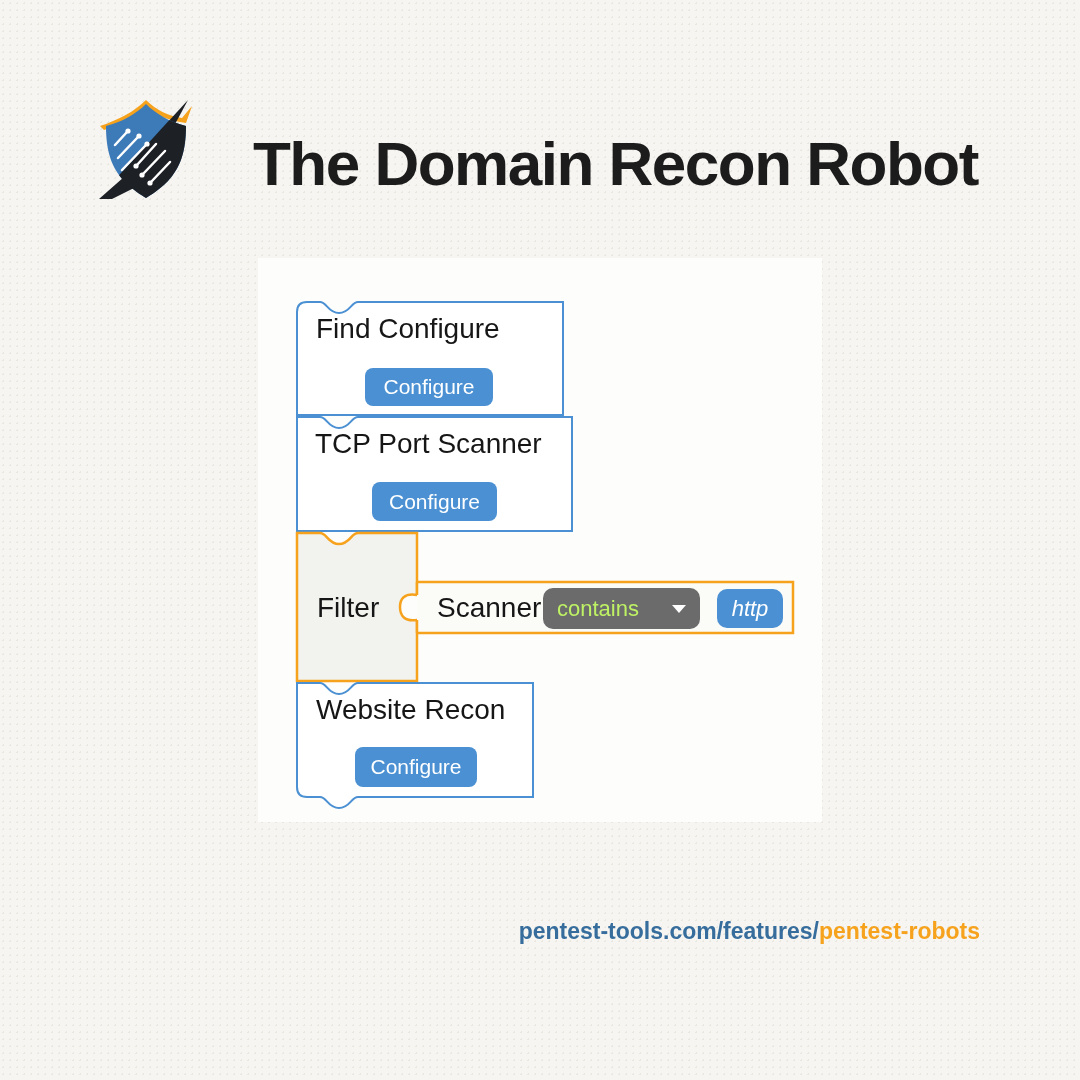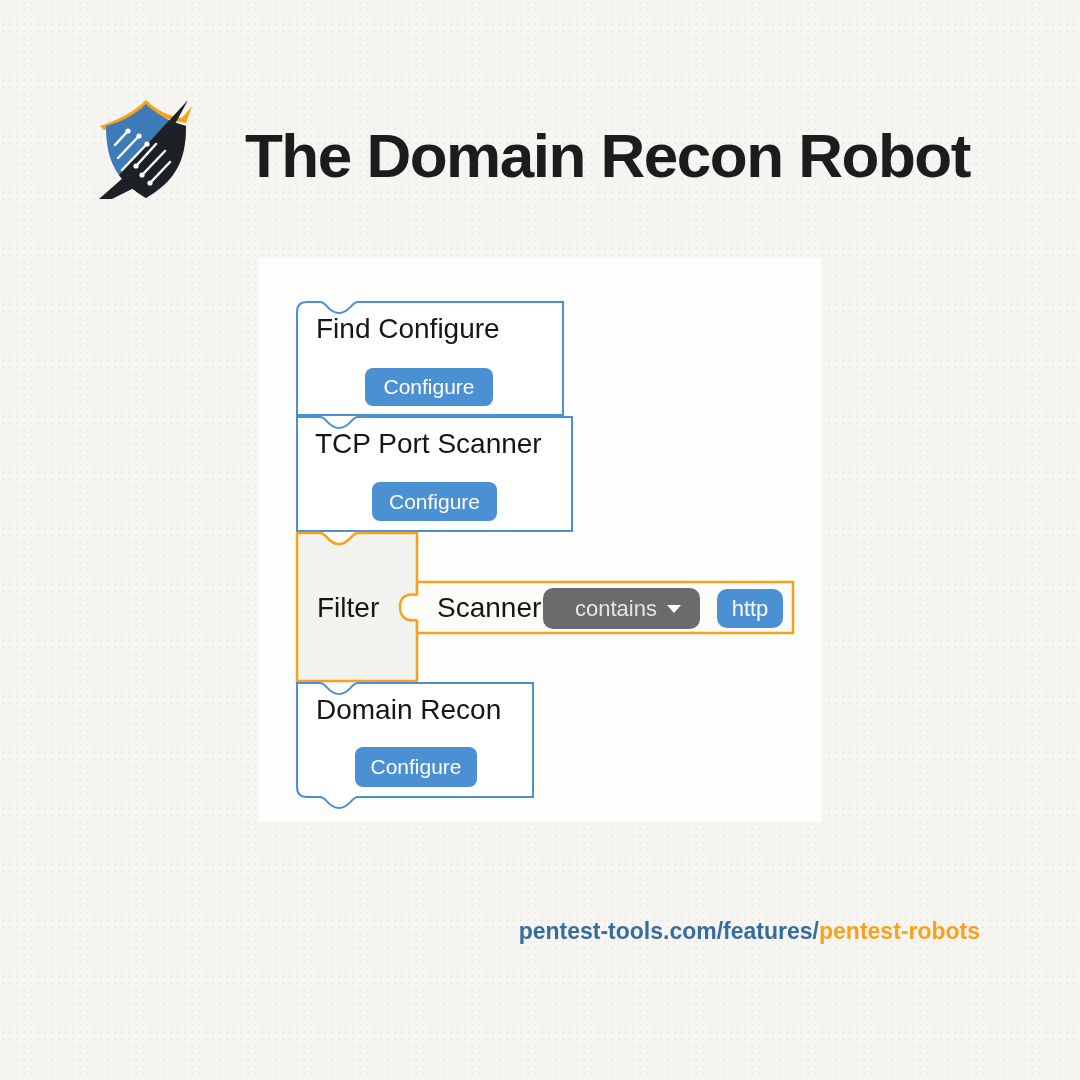--- a/index.html
+++ b/index.html
@@ -29,32 +29,32 @@
     font-size:28px;color:#161616;white-space:nowrap;line-height:1.05;
   }
   .cfg{
     display:flex;align-items:center;justify-content:center;
     background:var(--accent,#4a90d2);color:#fff;border:none;border-radius:8px;
     font-family:"Liberation Sans", sans-serif;font-size:21px;cursor:pointer;
     padding:0;
   }
   .pill-dd{
     display:flex;align-items:center;justify-content:space-between;
-    background:#6b6b6b;color:#e5e5e5;border-radius:10px;
-    padding:0 32px;box-sizing:border-box;cursor:pointer;
+    background:#6b6b6b;color:#bef264;border-radius:10px;
+    padding:0 14px;box-sizing:border-box;cursor:pointer;
     font-size:22px;
   }
   .dd-arrow{
     width:0;height:0;border-left:7px solid transparent;border-right:7px solid transparent;
     border-top:8px solid #ffffff;margin-left:10px;
   }
   .pill-val{
     display:flex;align-items:center;justify-content:center;
     background:var(--accent,#4a90d2);color:#fff;border:none;border-radius:10px;
-    font-family:"Liberation Sans", sans-serif;font-size:22px;cursor:pointer;padding:0;
+    font-family:"Liberation Sans", sans-serif;font-size:22px;cursor:pointer;padding:0;font-style:italic;
   }
 
   
   .footer{right:100px;top:918px;text-align:right;font-weight:700;}
   .footer .more-info{font-size:21px;color:var(--orange,#f6a21c);}
   .footer .footer-url{font-size:23px;color:var(--footer-blue,#366d9c);white-space:nowrap;}
   .footer .footer-url .hl{color:var(--orange,#f6a21c);}
 </style>
 </head>
 <body>
@@ -85,21 +85,21 @@
       <circle cx="49" cy="48" r="2.6" stroke="none"></circle>
     <circle cx="38" cy="70" r="2.6" stroke="none"></circle>
       <line x1="39" y1="69" x2="58" y2="48"></line>
     <circle cx="44" cy="79" r="2.6" stroke="none"></circle>
       <line x1="45" y1="78" x2="67" y2="55"></line>
     <circle cx="52" cy="87" r="2.6" stroke="none"></circle>
       <line x1="53" y1="86" x2="72" y2="66"></line>
   </g>
 </svg>
 
-<h1 class="abs title" style="margin:8px;">The Domain Recon Robot</h1>
+<h1 class="abs title" style="margin:16px;">The Domain Recon Robot</h1>
 
 <div class="abs panel"></div>
 
 <svg class="abs blocks-svg" viewBox="0 0 1080 1080" aria-hidden="true">
 
   <path d="M 297,415 L 297,312 Q 297,302 307,302 L 320,302 C 327,302 328,313 339,313 C 350,313 351,302 358,302 L 563,302 L 563,415 Z" fill="#ffffff" stroke="#4a90d2" stroke-width="2"></path>
 
   <path d="M 297,531 L 297,417 L 320,417 C 327,417 328,428 339,428 C 350,428 351,417 358,417 L 572,417 L 572,531 Z" fill="#ffffff" stroke="#4a90d2" stroke-width="2"></path>
 
   <path d="M 297,681 L 297,533 L 320,533 C 327,533 328,544 339,544 C 350,544 351,533 358,533 L 417,533 L 417,595 C 404,593 400,599 400,607 C 400,615 404,622 417,620 L 417,681 Z" fill="#f2f2ef" stroke="#f6a21c" stroke-width="2.5"></path>
@@ -118,18 +118,18 @@
 <button class="abs cfg" style="left:372px;top:482px;width:125px;height:39px;">Configure</button>
 
 <div class="abs blk-label" style="left:317px;top:593px;">Filter</div>
 <div class="abs blk-label" style="left:437px;top:593px;">Scanner</div>
 <div class="abs pill-dd" style="left:543px;top:588px;width:157px;height:41px;">
   <span>contains</span>
   <span class="dd-arrow"></span>
 </div>
 <button class="abs pill-val" style="left:717px;top:589px;width:66px;height:39px;">http</button>
 
-<div class="abs blk-label" style="left:316px;top:695px;">Domain Recon</div>
+<div class="abs blk-label" style="left:316px;top:695px;">Website Recon</div>
 <button class="abs cfg" style="left:355px;top:747px;width:122px;height:40px;">Configure</button>
 
 <div class="abs footer">
   <div class="footer-url"><span>pentest-tools.com/features/</span><span class="hl">pentest-robots</span></div>
 </div>
 
 </body></html>

